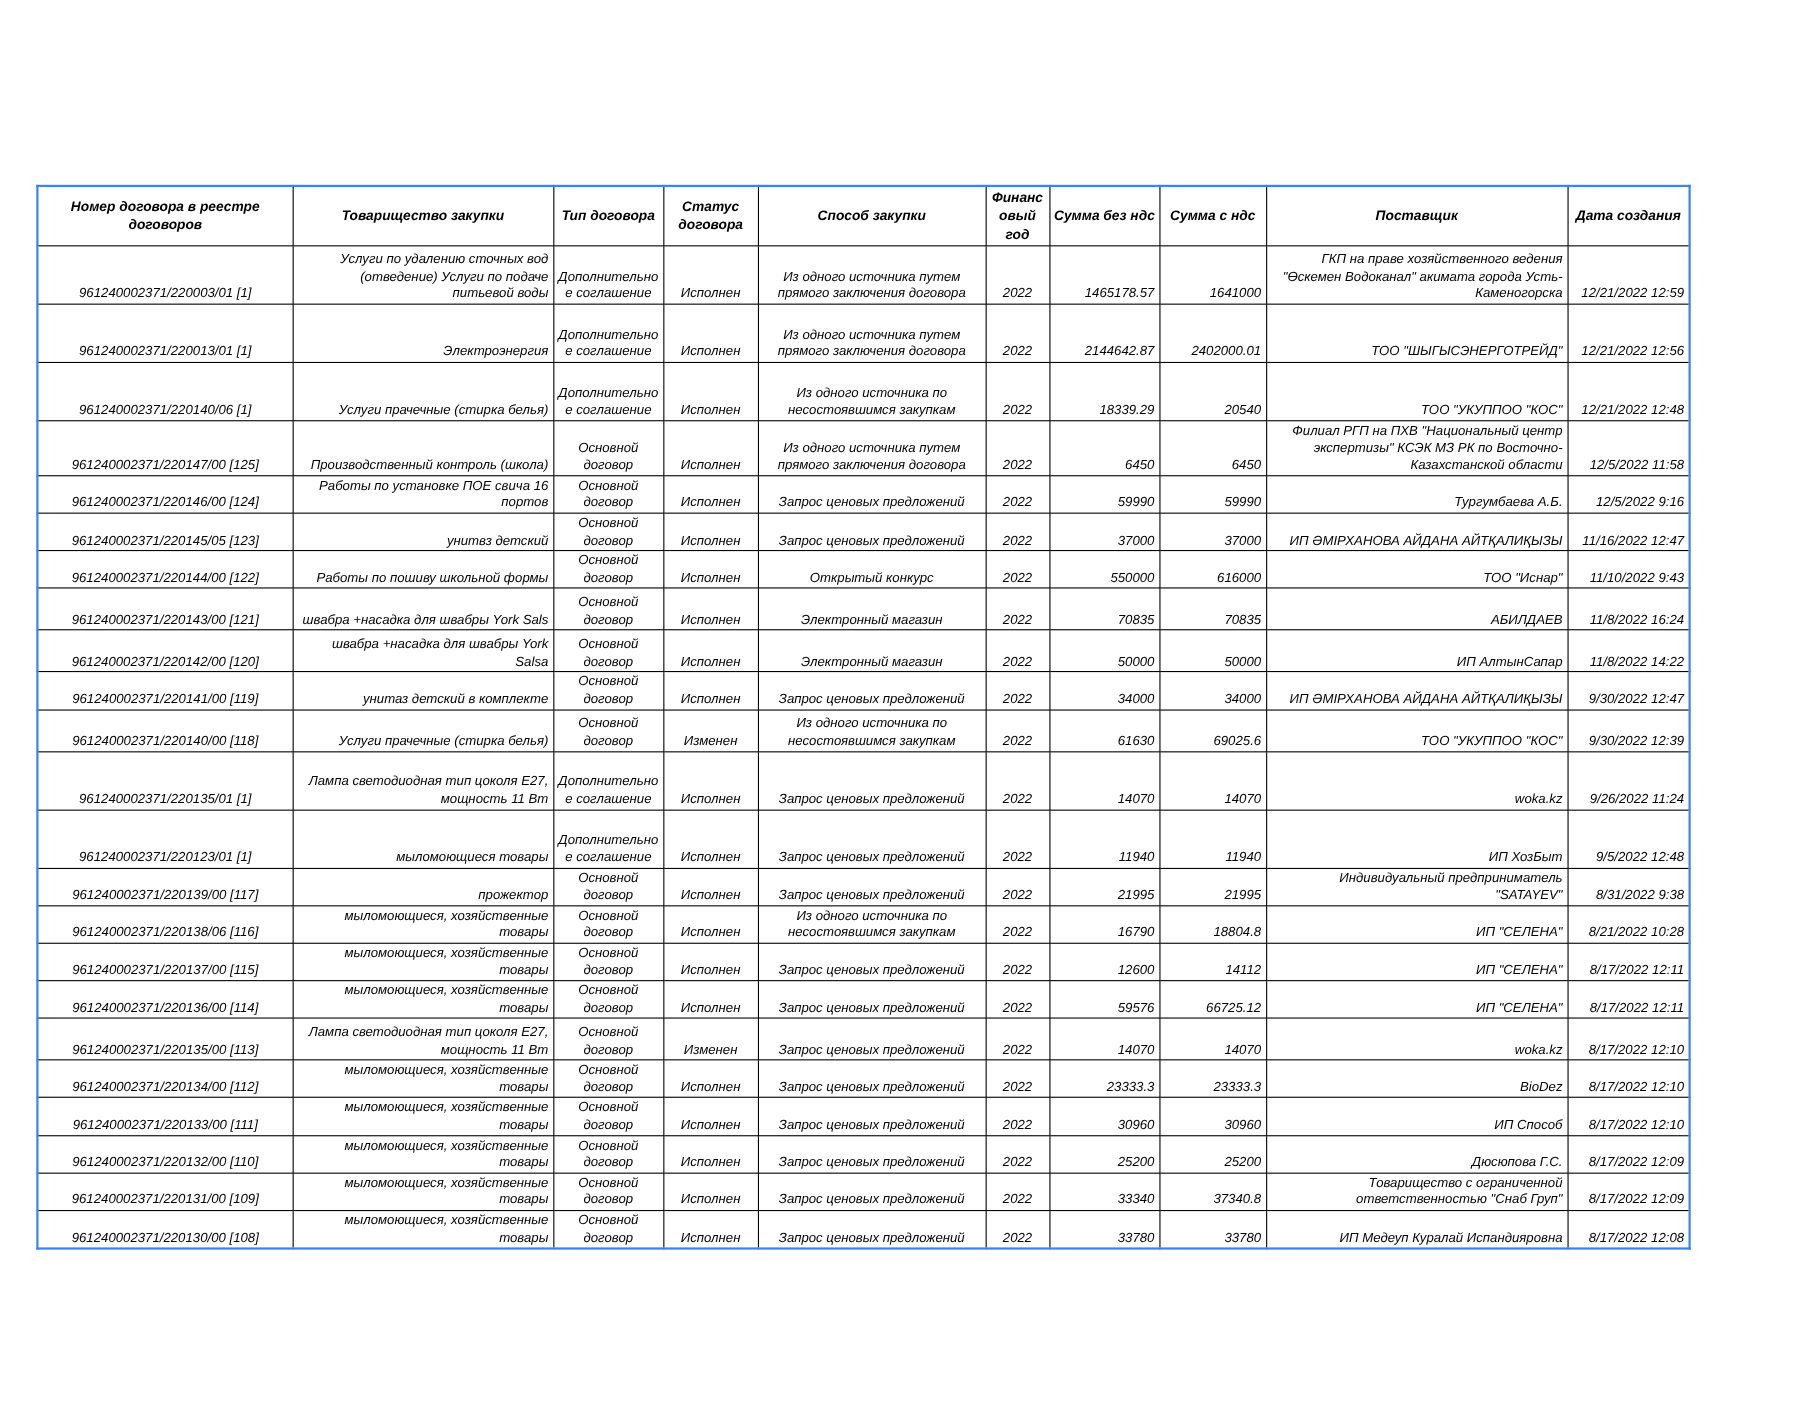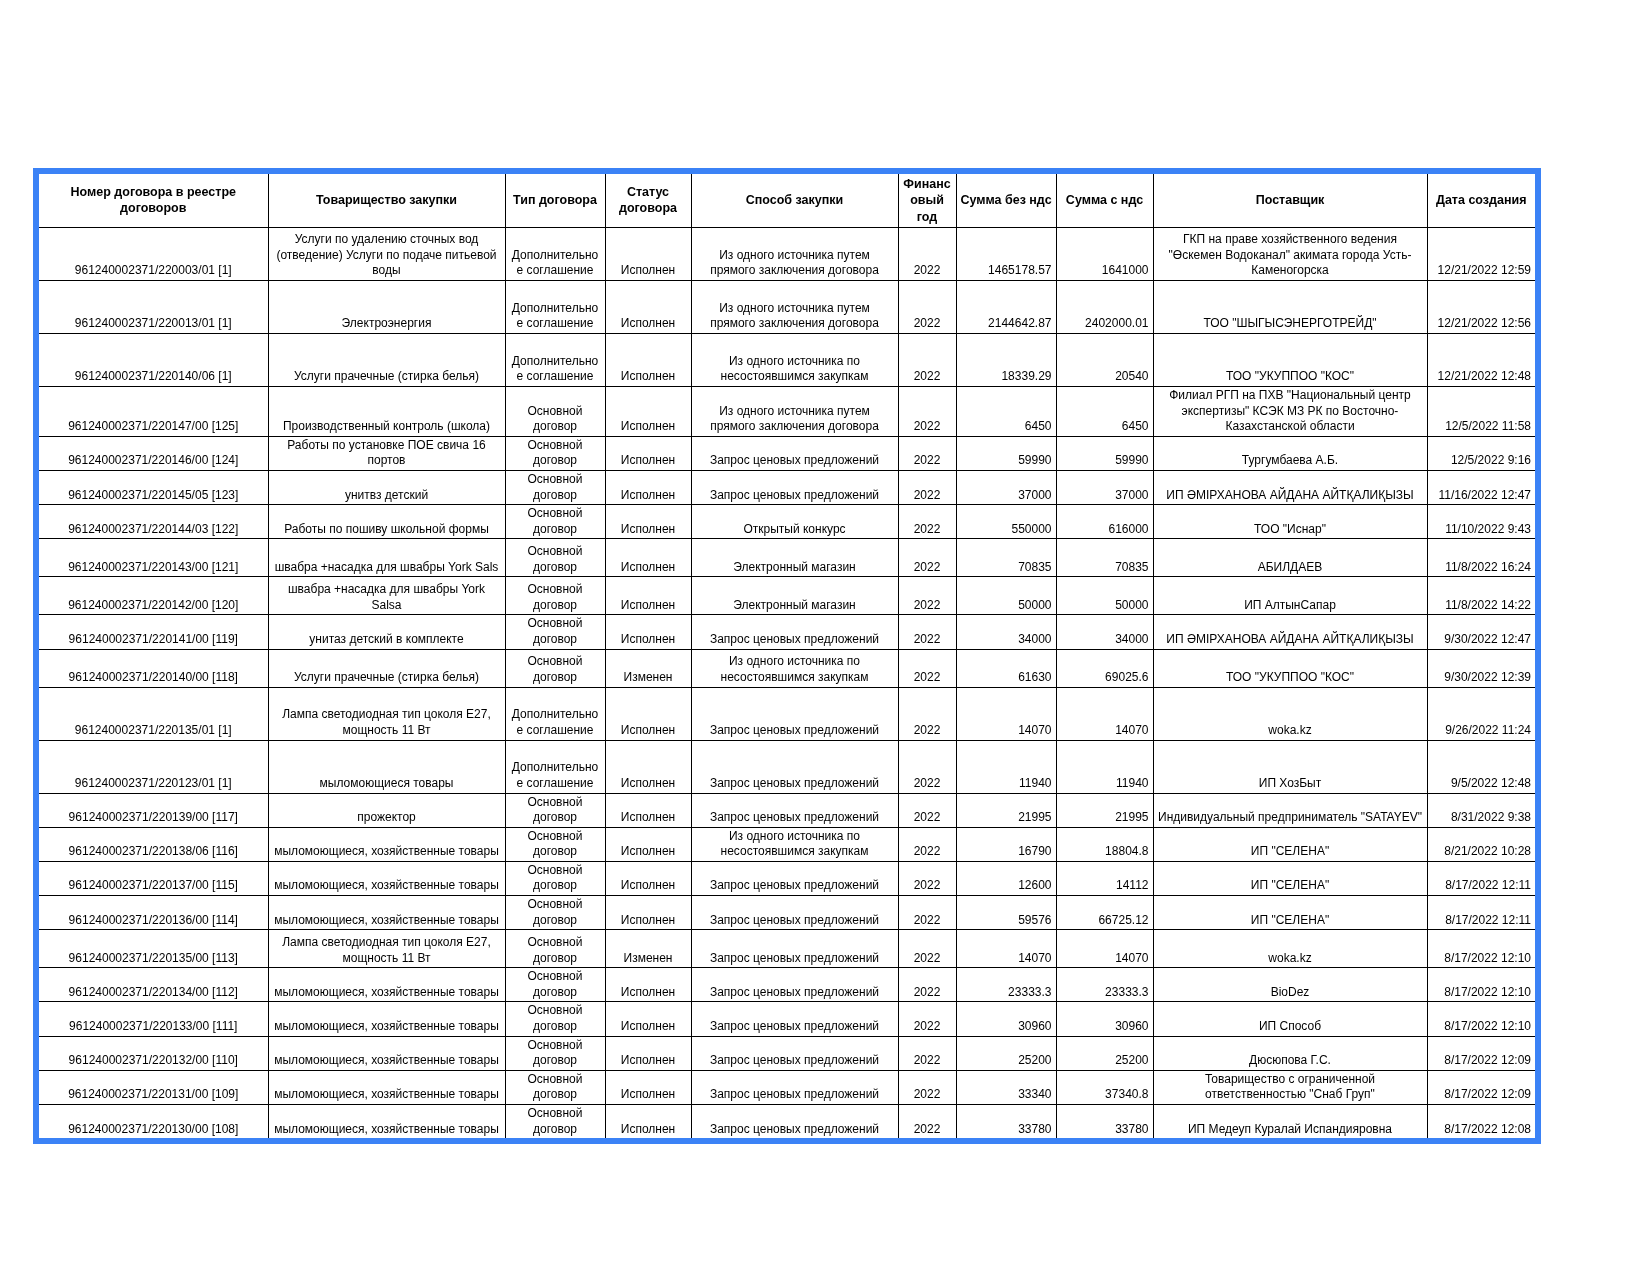--- a/index.html
+++ b/index.html
@@ -14,42 +14,43 @@
   }
   .sheet {
     position: absolute;
     left: 33px;
     top: 168px;
   }
   table.contracts {
     border-collapse: collapse;
     table-layout: fixed;
     width: 1502px;
-    border: 6px solid #3b82f6;
+    border: 2px solid #3b82f6;
     background: #ffffff;
+    font-style: italic;
   }
   table.contracts th,
   table.contracts td {
     border: 1px solid #000000;
     font-size: 12px;
     line-height: 1.3;
     padding: 1px 4px;
     vertical-align: bottom;
     overflow: hidden;
     word-wrap: break-word;
     overflow-wrap: break-word;
   }
   table.contracts th {
     font-weight: bold;
     font-size: 12.5px;
     vertical-align: middle;
     text-align: center;
     padding: 2px 2px;
   }
-  .a-left   { text-align: center; }
+  .a-left   { text-align: right; }
   .a-center { text-align: center; }
   .a-right  { text-align: right; }
 </style>
 </head>
 <body>
 
 <div class="sheet">
   <table class="contracts">
     <colgroup id="cols">
         <col style="width: 232px;">
@@ -144,21 +145,21 @@
           <td class="a-center">Основной договор</td>
           <td class="a-center">Исполнен</td>
           <td class="a-center">Запрос ценовых предложений</td>
           <td class="a-center">2022</td>
           <td class="a-right">37000</td>
           <td class="a-right">37000</td>
           <td class="a-left">ИП ӘМІРХАНОВА АЙДАНА АЙТҚАЛИҚЫЗЫ</td>
           <td class="a-right">11/16/2022 12:47</td>
         </tr>
         <tr style="height: 34px;">
-          <td class="a-center">961240002371/220144/03 [122]</td>
+          <td class="a-center">961240002371/220144/00 [122]</td>
           <td class="a-left">Работы по пошиву школьной формы</td>
           <td class="a-center">Основной договор</td>
           <td class="a-center">Исполнен</td>
           <td class="a-center">Открытый конкурс</td>
           <td class="a-center">2022</td>
           <td class="a-right">550000</td>
           <td class="a-right">616000</td>
           <td class="a-left">ТОО "Иснар"</td>
           <td class="a-right">11/10/2022 9:43</td>
         </tr>

